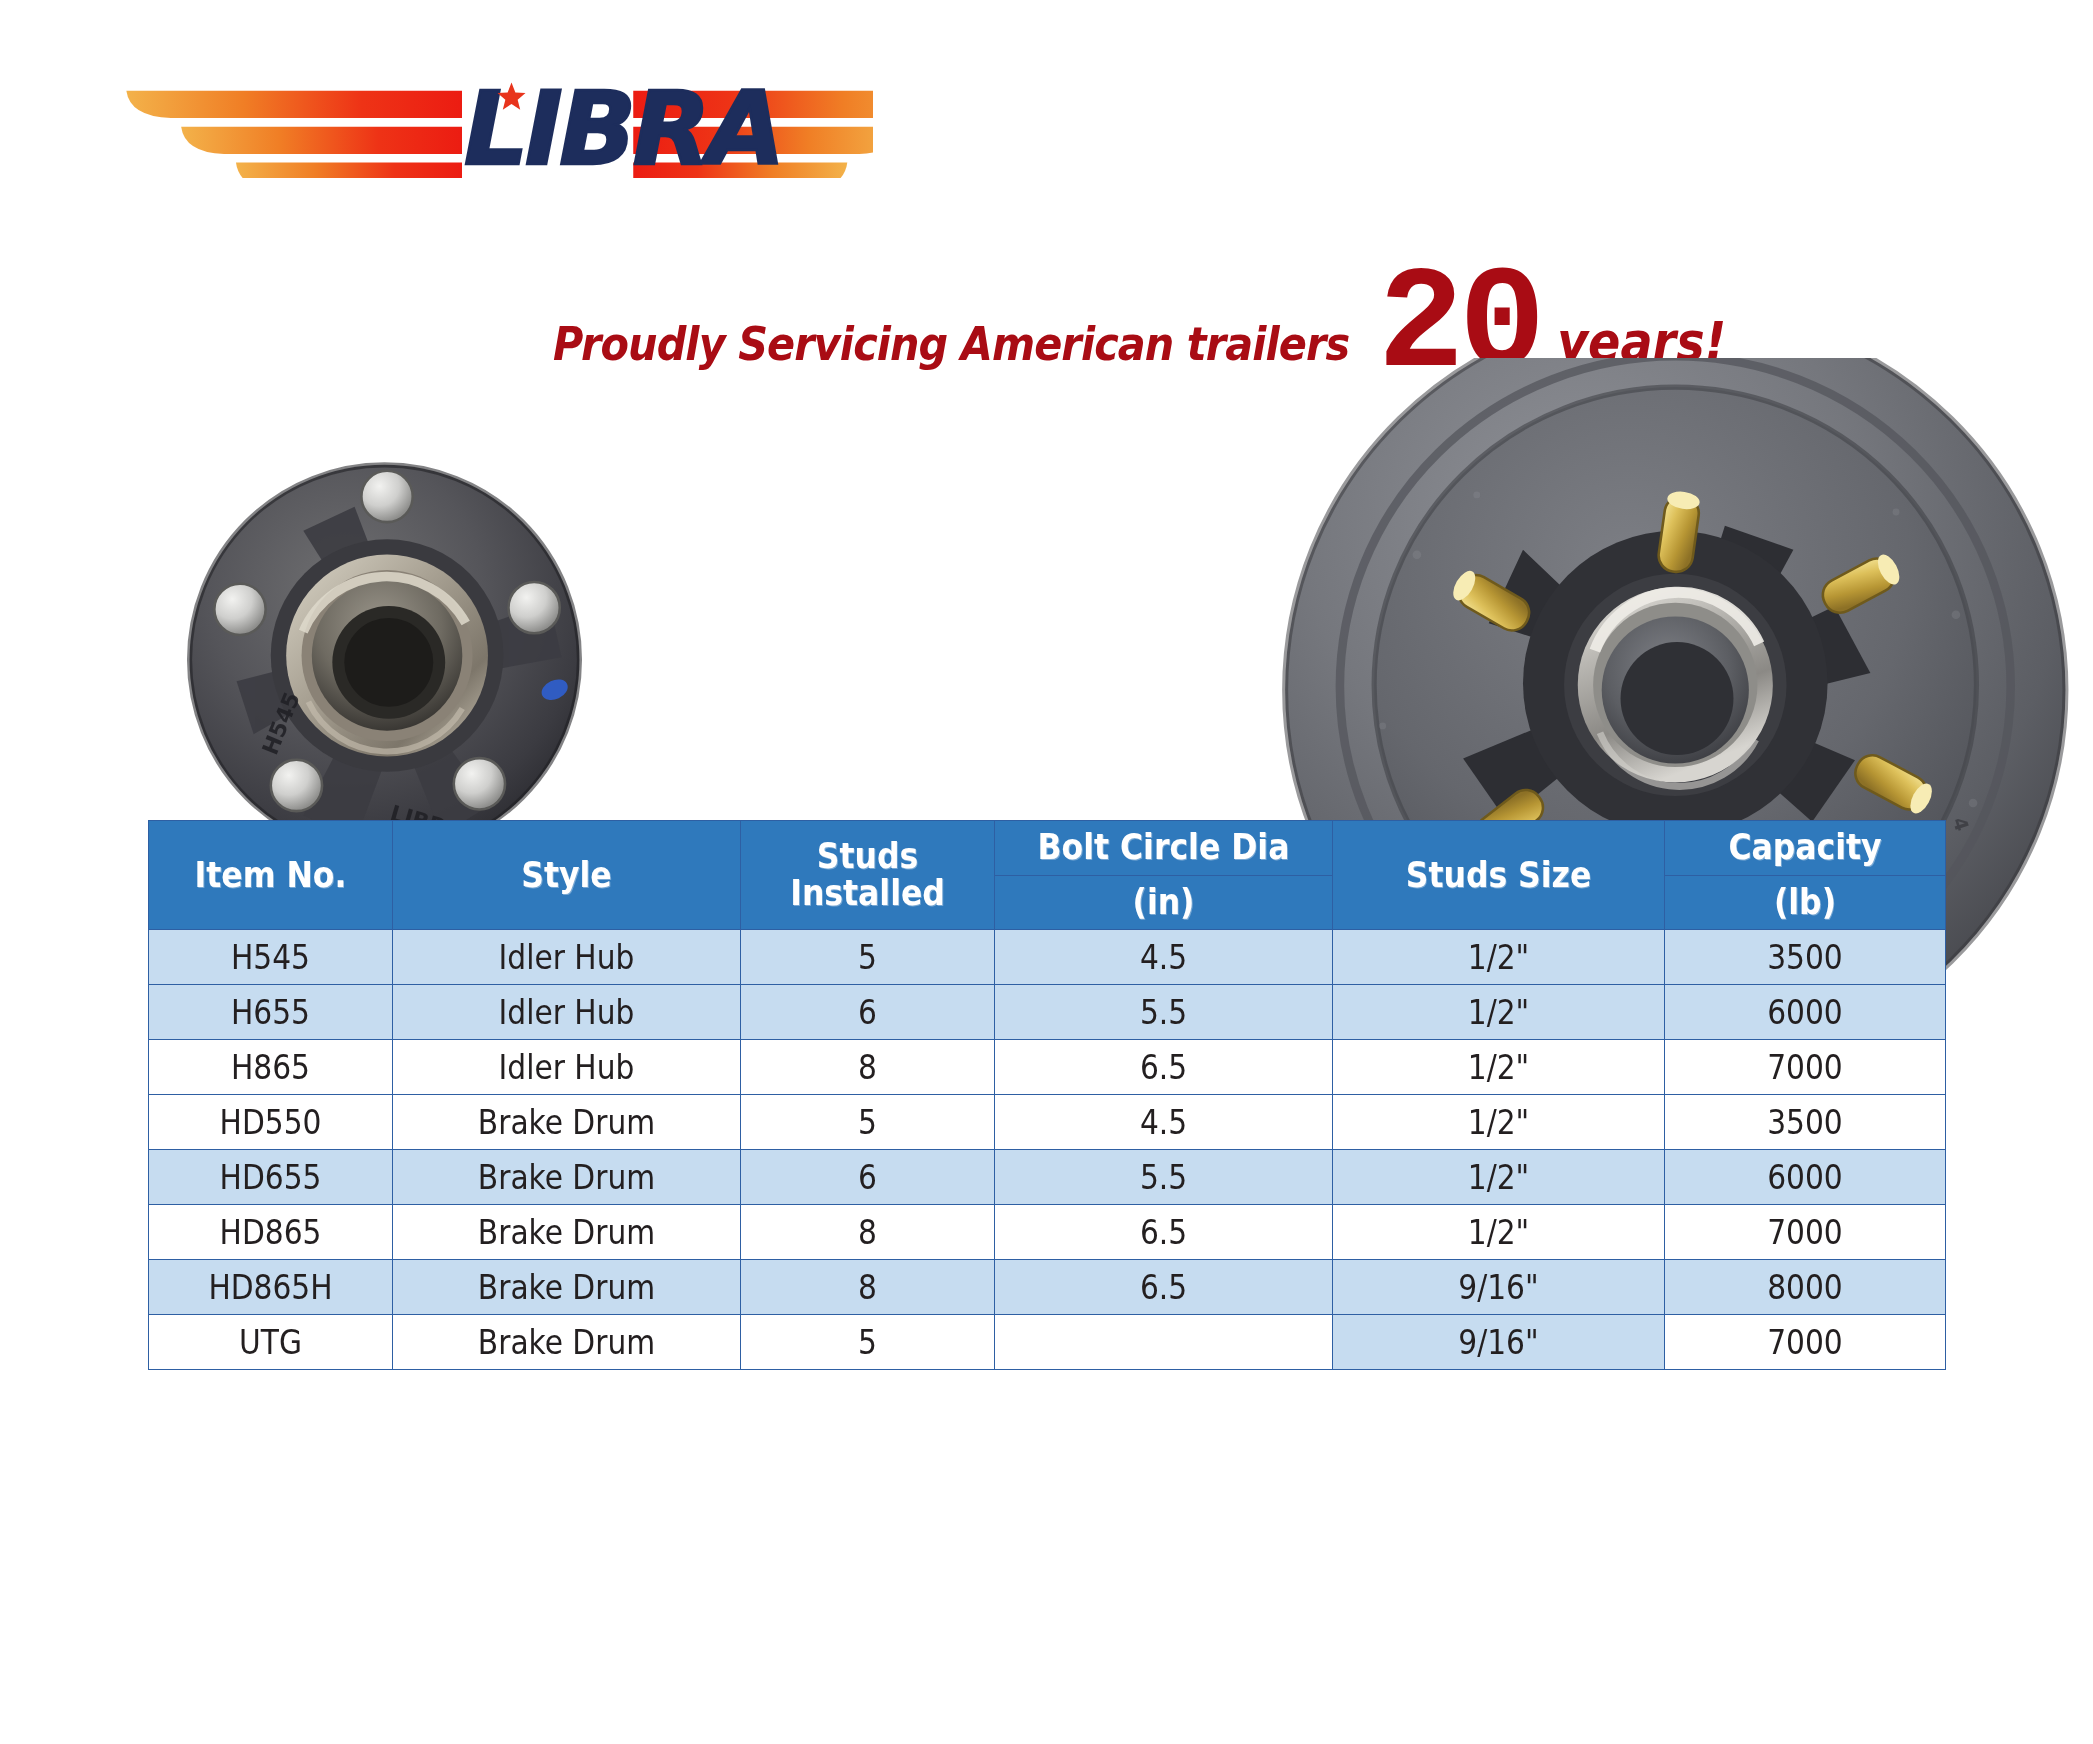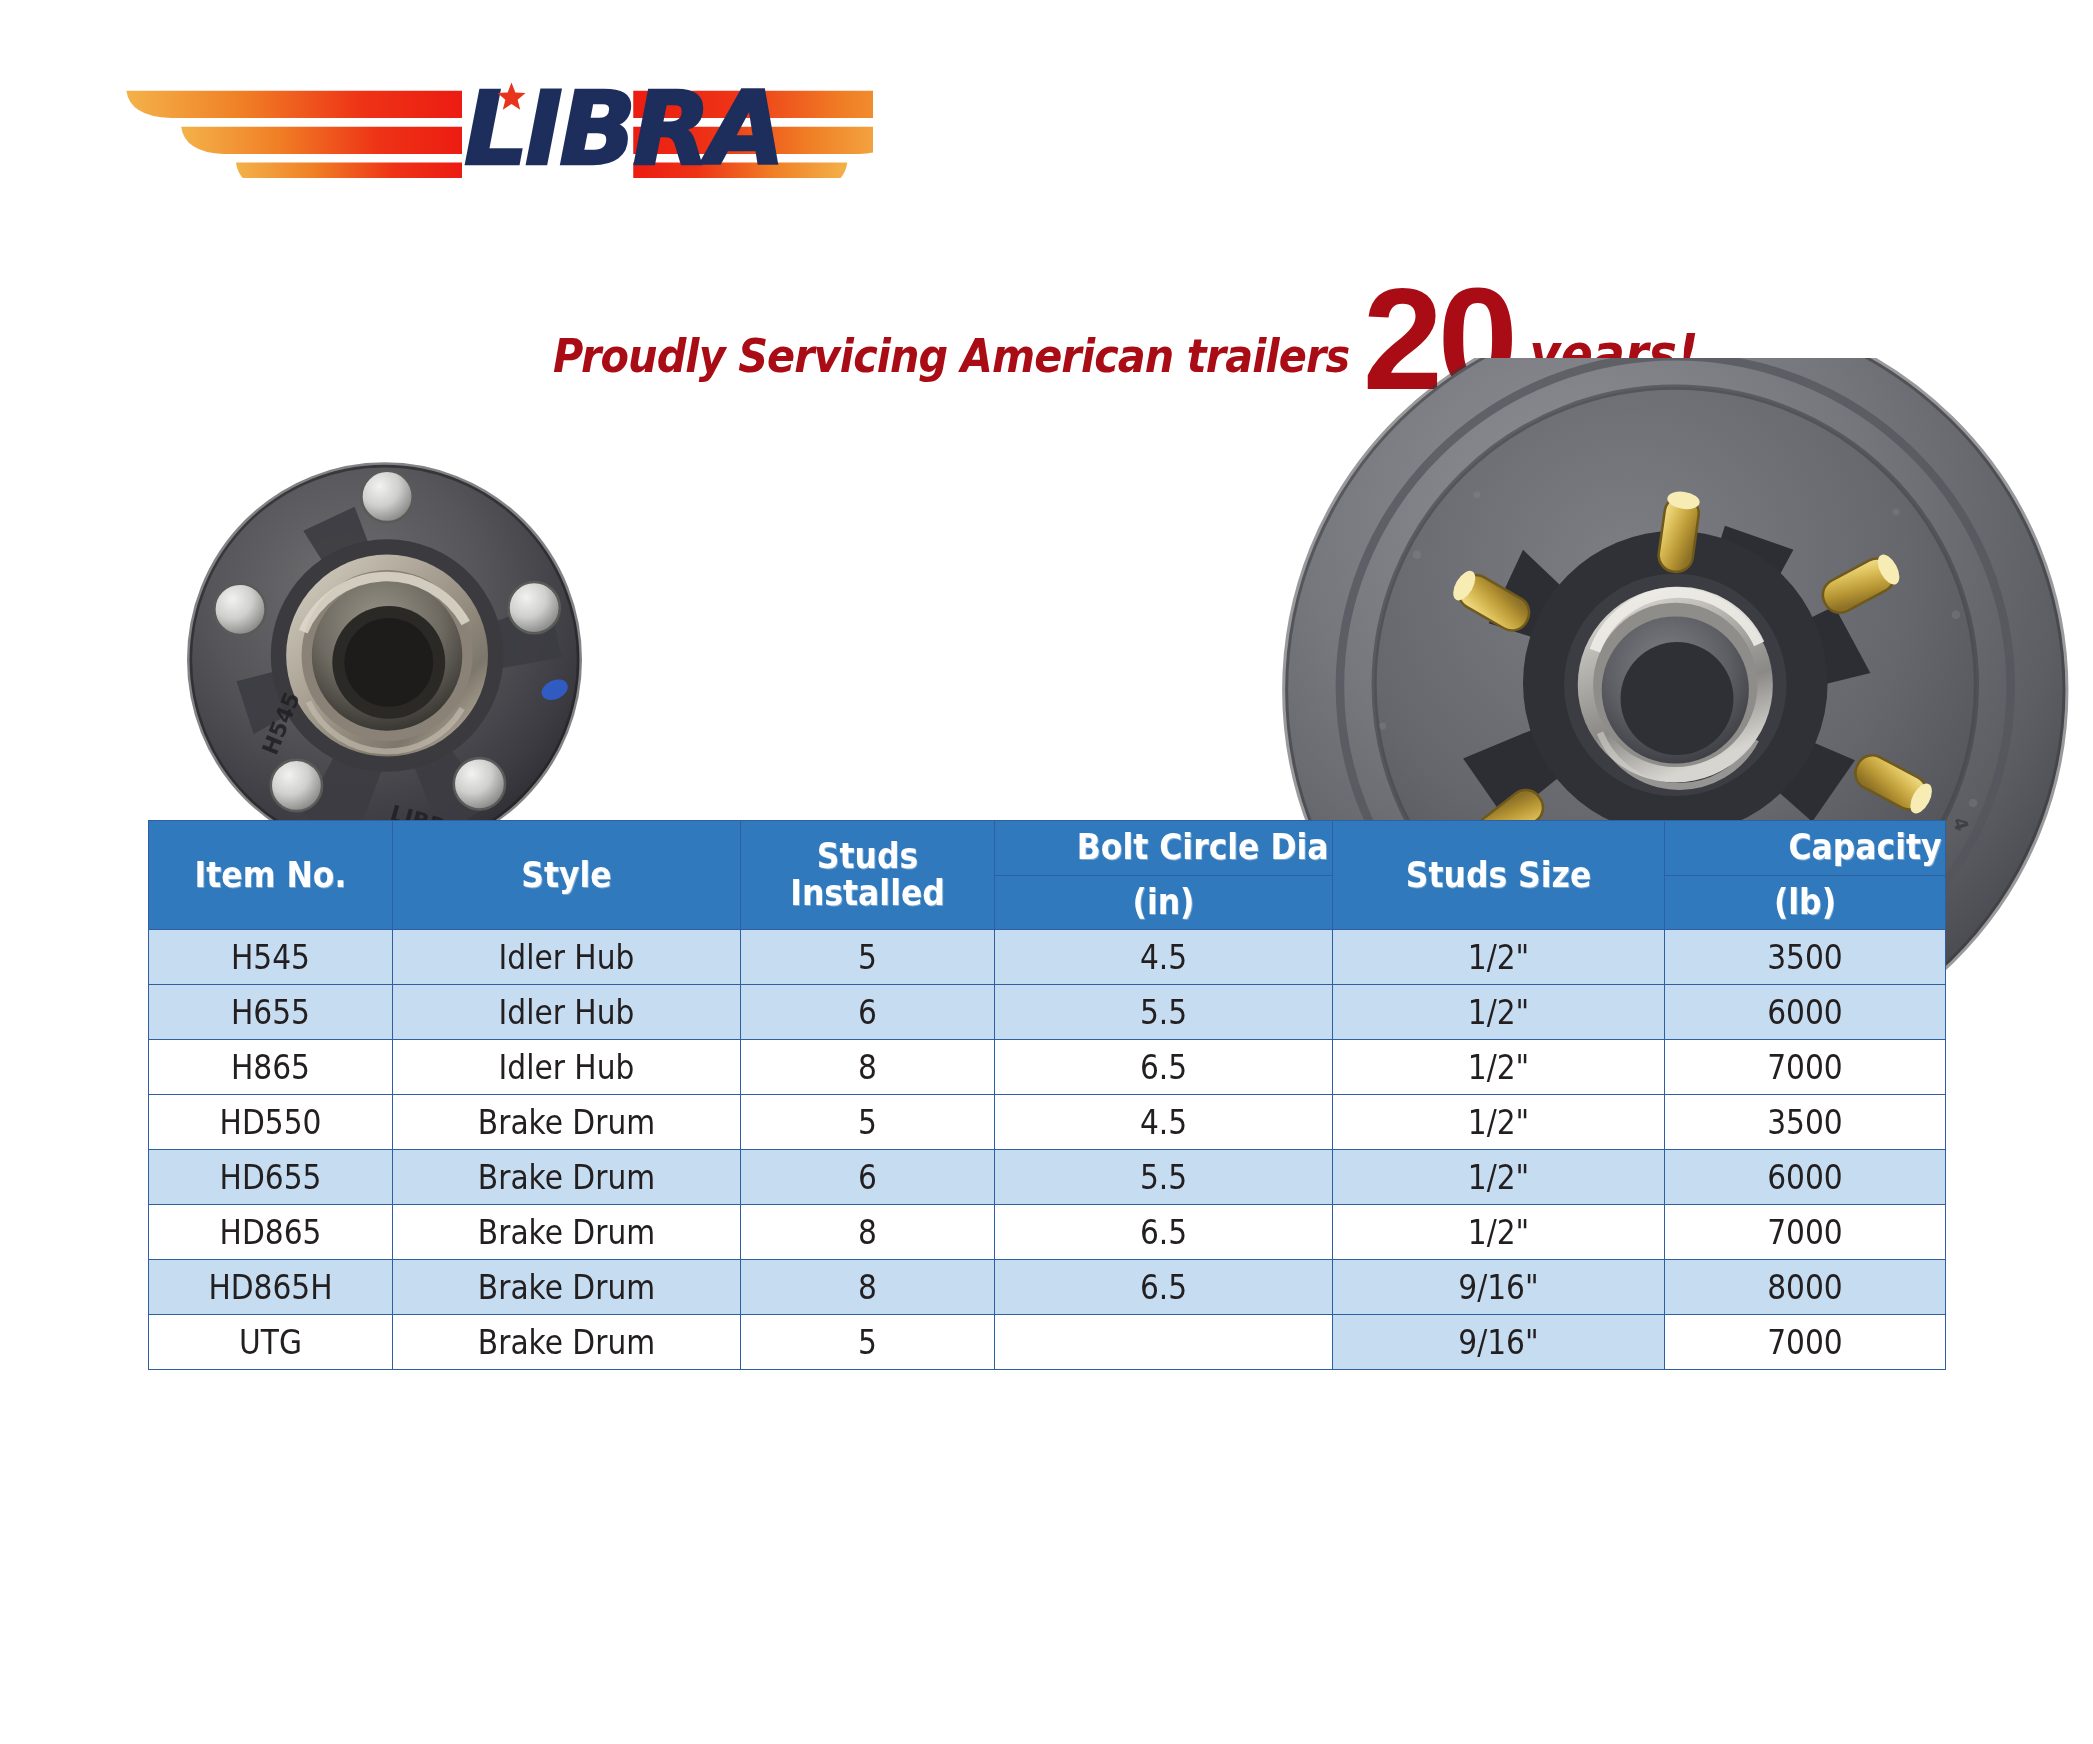--- a/index.html
+++ b/index.html
@@ -31,23 +31,23 @@
     position:absolute;left:553px;top:240px;width:1455px;height:103px;
     white-space:nowrap;
   }
   #tagline-main{
     font-family:"DejaVu Sans Condensed","Liberation Sans",sans-serif;
     font-weight:bold;font-style:italic;
     font-size:46px;letter-spacing:-0.9px;
     vertical-align:baseline;
   }
   #tagline-num{
-    font-family:Liberation Sans, sans-serif;
+    font-family:Liberation Mono, monospace;
     font-weight:bold;font-size:144px;letter-spacing:-5.1px;
-    vertical-align:baseline;position:relative;top:17px;
+    vertical-align:baseline;position:relative;top:5px;margin-left:15px;
   }
   #tagline-suffix{
     font-family:"DejaVu Sans Condensed","Liberation Sans",sans-serif;
     font-weight:bold;font-style:italic;font-size:53px;
     vertical-align:baseline;
   }
 
   
   
   #hub-left{position:absolute;left:175px;top:452px;width:419px;height:419px;z-index:2;}
@@ -73,21 +73,21 @@
     color:#ffffff;
     height:108px;
     font-family:"DejaVu Sans Condensed","Liberation Sans",sans-serif;
     font-weight:bold;
     font-size:35px;
     text-shadow:0.9px 0.9px 0 rgba(255,255,255,.35);
     line-height:1.05;
   }
   #spec-table thead th .hdr-top{display:block;padding:0 3.4px;}
   #spec-table thead th.split .hdr-top{
-    display:block;border-bottom:1.7px solid #2E5FA3;padding:6.8px 3.4px 8.6px;text-align:right;
+    display:block;border-bottom:1.7px solid #2E5FA3;padding:6.8px 3.4px 8.6px;
   }
   #spec-table thead th.split .hdr-bot{display:block;padding:8.6px 3.4px 6.8px;}
   #spec-table tbody td{
     height:54px;
     background:#ffffff;
     color:#231f20;
     font-family:"DejaVu Sans Condensed","Liberation Sans",sans-serif;
     font-weight:normal;
     font-size:33px;
   }

